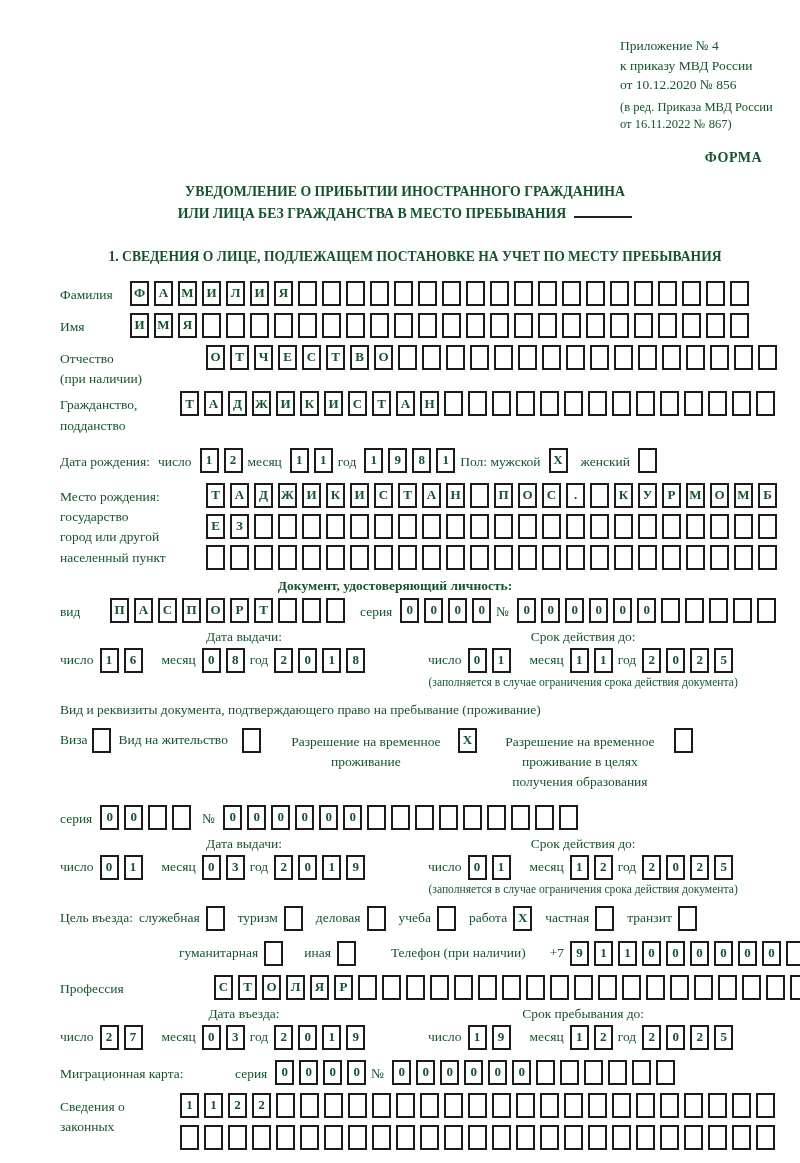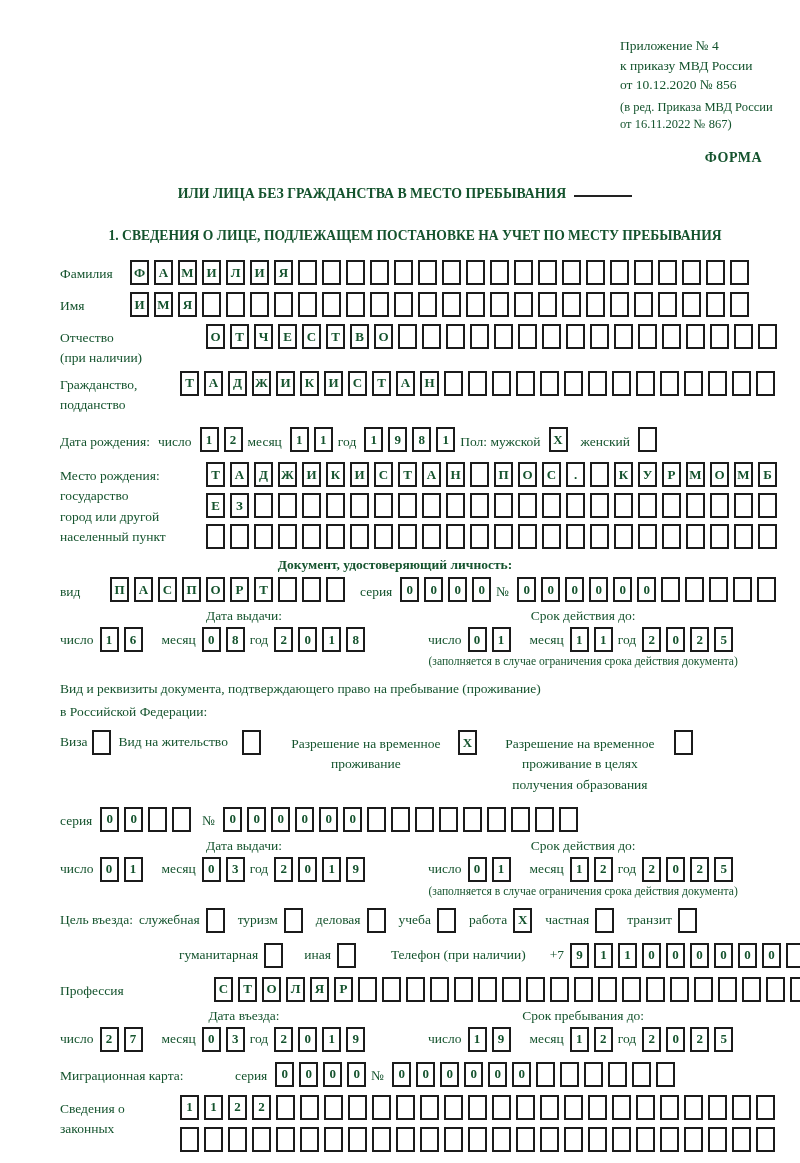--- a/index.html
+++ b/index.html
@@ -64,20 +64,21 @@
     <div>от 10.12.2020 № 856</div>
   </div>
   <div class="annex-note">
     <div>(в ред. Приказа МВД России</div>
     <div>от 16.11.2022 № 867)</div>
   </div>
 
   <div class="form-word">ФОРМА</div>
 
   <div class="title">
+    <div>УВЕДОМЛЕНИЕ О ПРИБЫТИИ ИНОСТРАННОГО ГРАЖДАНИНА</div>
     <div>
       <span>ИЛИ ЛИЦА БЕЗ ГРАЖДАНСТВА В МЕСТО ПРЕБЫВАНИЯ</span><span class="title-underline"></span>
     </div>
   </div>
 
   <div class="sec-head">1. СВЕДЕНИЯ О ЛИЦЕ, ПОДЛЕЖАЩЕМ ПОСТАНОВКЕ НА УЧЕТ ПО МЕСТУ ПРЕБЫВАНИЯ</div>
 
   <div class="row" style="margin-top:16px;">
     <div class="rlabel w70">Фамилия</div>
     <div class="cells">
@@ -419,21 +420,20 @@
             <span class="cell">2</span>
             <span class="cell">5</span>
           </span>
       </div>
       <div class="dnote">(заполняется в случае ограничения срока действия документа)</div>
     </div>
   </div>
 
   <div class="paratext">
     <div>Вид и реквизиты документа, подтверждающего право на пребывание (проживание)</div>
-    <div>в Российской Федерации:</div>
   </div>
 
   <div class="permits">
     <div class="pitem">
       <span class="plabel">Виза</span>
       <span class="cells" style="margin-left:4px;">
           <span class="cell"></span>
         </span>
     </div>
     <div class="pitem" style="margin-left:3px;text-align:center;">

